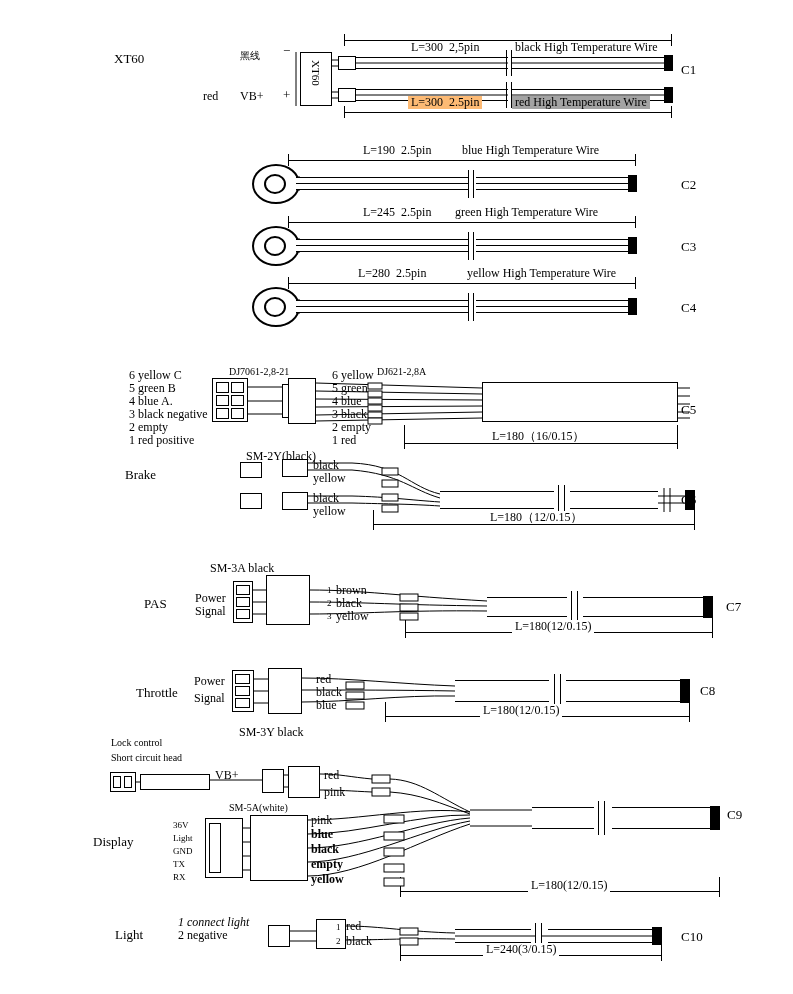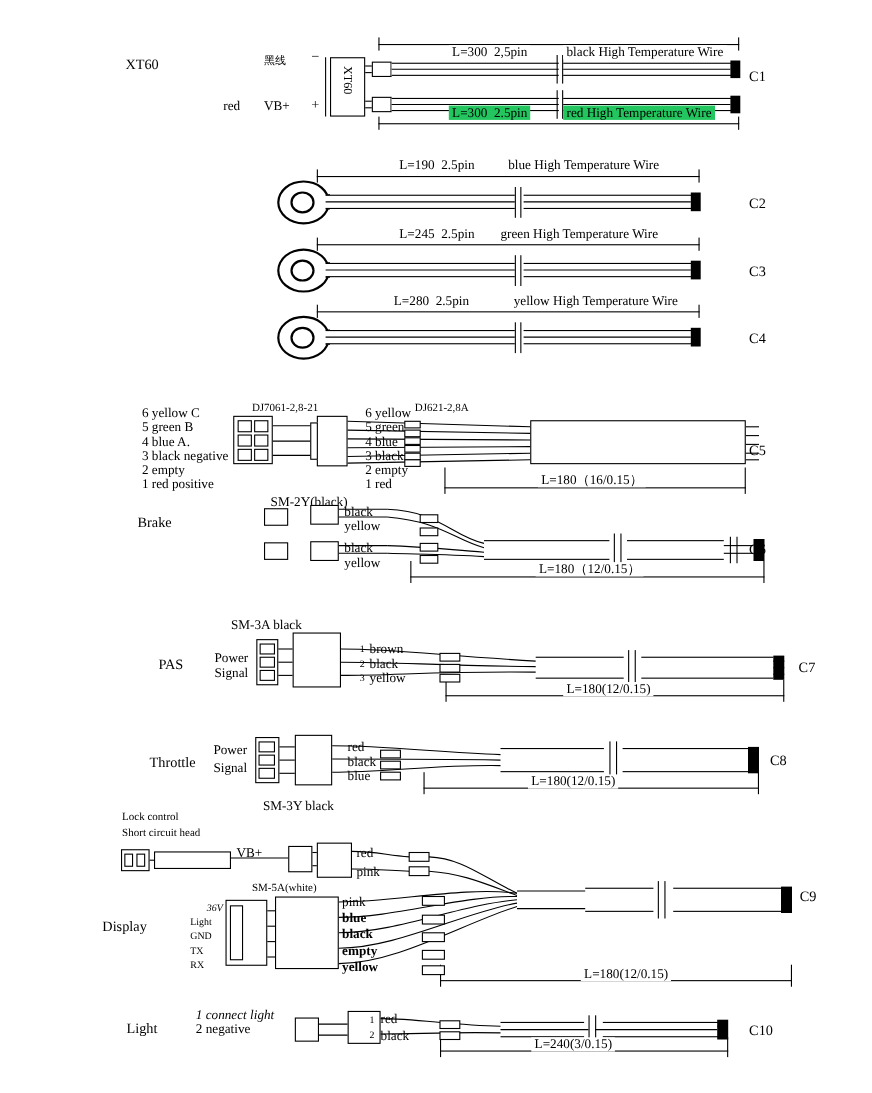--- a/index.html
+++ b/index.html
@@ -120,22 +120,22 @@
 
   <div class="dimline" style="left:344px; top:40px; width:328px;"></div>
   <div class="tick" style="left:344px; top:34px; height:12px;"></div>
   <div class="tick" style="left:671px; top:34px; height:12px;"></div>
   <div class="lbl" style="left:408px; top:41px; background:#fff; padding:0 3px;">L=300  2,5pin</div>
   <div class="lbl" style="left:512px; top:41px; background:#fff; padding:0 3px;">black High Temperature Wire</div>
 
   <div class="dimline" style="left:344px; top:112px; width:328px;"></div>
   <div class="tick" style="left:344px; top:106px; height:12px;"></div>
   <div class="tick" style="left:671px; top:106px; height:12px;"></div>
-  <div class="lbl" style="left:408px; top:96px; background:#22c55e; padding:0 3px;">L=300  2.5pin</div>
-  <div class="lbl" style="left:512px; top:96px; background:#22c55e; padding:0 3px;">red High Temperature Wire</div>
+  <div class="lbl" style="left:408px; top:96px; background:#fdba74; padding:0 3px;">L=300  2.5pin</div>
+  <div class="lbl" style="left:512px; top:96px; background:#a3a3a3; padding:0 3px;">red High Temperature Wire</div>
 
   <div class="lbl c" style="left:681px; top:63px;">C1</div>
 
   <div class="ring" style="left:252px; top:164px; width:48px; height:40px;"></div>
   <div class="ring" style="left:264px; top:174px; width:22px; height:20px; border-width:2px;"></div>
   <div class="cable" style="left:296px; top:177px; width:172px; height:13px;"></div>
   <div class="cable" style="left:476px; top:177px; width:158px; height:13px;"></div>
   <div class="boxf" style="left:628px; top:175px; width:9px; height:17px;"></div>
   <div class="vline" style="left:468px; top:170px; height:28px;"></div>
   <div class="vline" style="left:473px; top:170px; height:28px;"></div>
@@ -305,21 +305,21 @@
 
   <div class="box" style="left:262px; top:769px; width:22px; height:24px;"></div>
   <div class="box" style="left:288px; top:766px; width:32px; height:32px;"></div>
   <div class="lbl" style="left:324px; top:769px;">red</div>
   <div class="lbl" style="left:324px; top:786px;">pink</div>
 
   <div class="box" style="left:205px; top:818px; width:38px; height:60px;"></div>
   <div class="box" style="left:209px; top:823px; width:12px; height:50px;"></div>
   <div class="box" style="left:250px; top:815px; width:58px; height:66px;"></div>
 
-  <div class="lbl xs" style="left:188px; top:820px;font-style:italic;">36V</div>
+  <div class="lbl xs" style="left:173px; top:820px;">36V</div>
   <div class="lbl xs" style="left:173px; top:833px;">Light</div>
   <div class="lbl xs" style="left:173px; top:846px;">GND</div>
   <div class="lbl xs" style="left:173px; top:859px;">TX</div>
   <div class="lbl xs" style="left:173px; top:872px;">RX</div>
 
   <div class="lbl" style="left:311px; top:814px;">pink</div>
   <div class="lbl bold" style="left:311px; top:828px;">blue</div>
   <div class="lbl bold" style="left:311px; top:843px;">black</div>
   <div class="lbl bold" style="left:311px; top:858px;">empty</div>
   <div class="lbl bold" style="left:311px; top:873px;">yellow</div>

